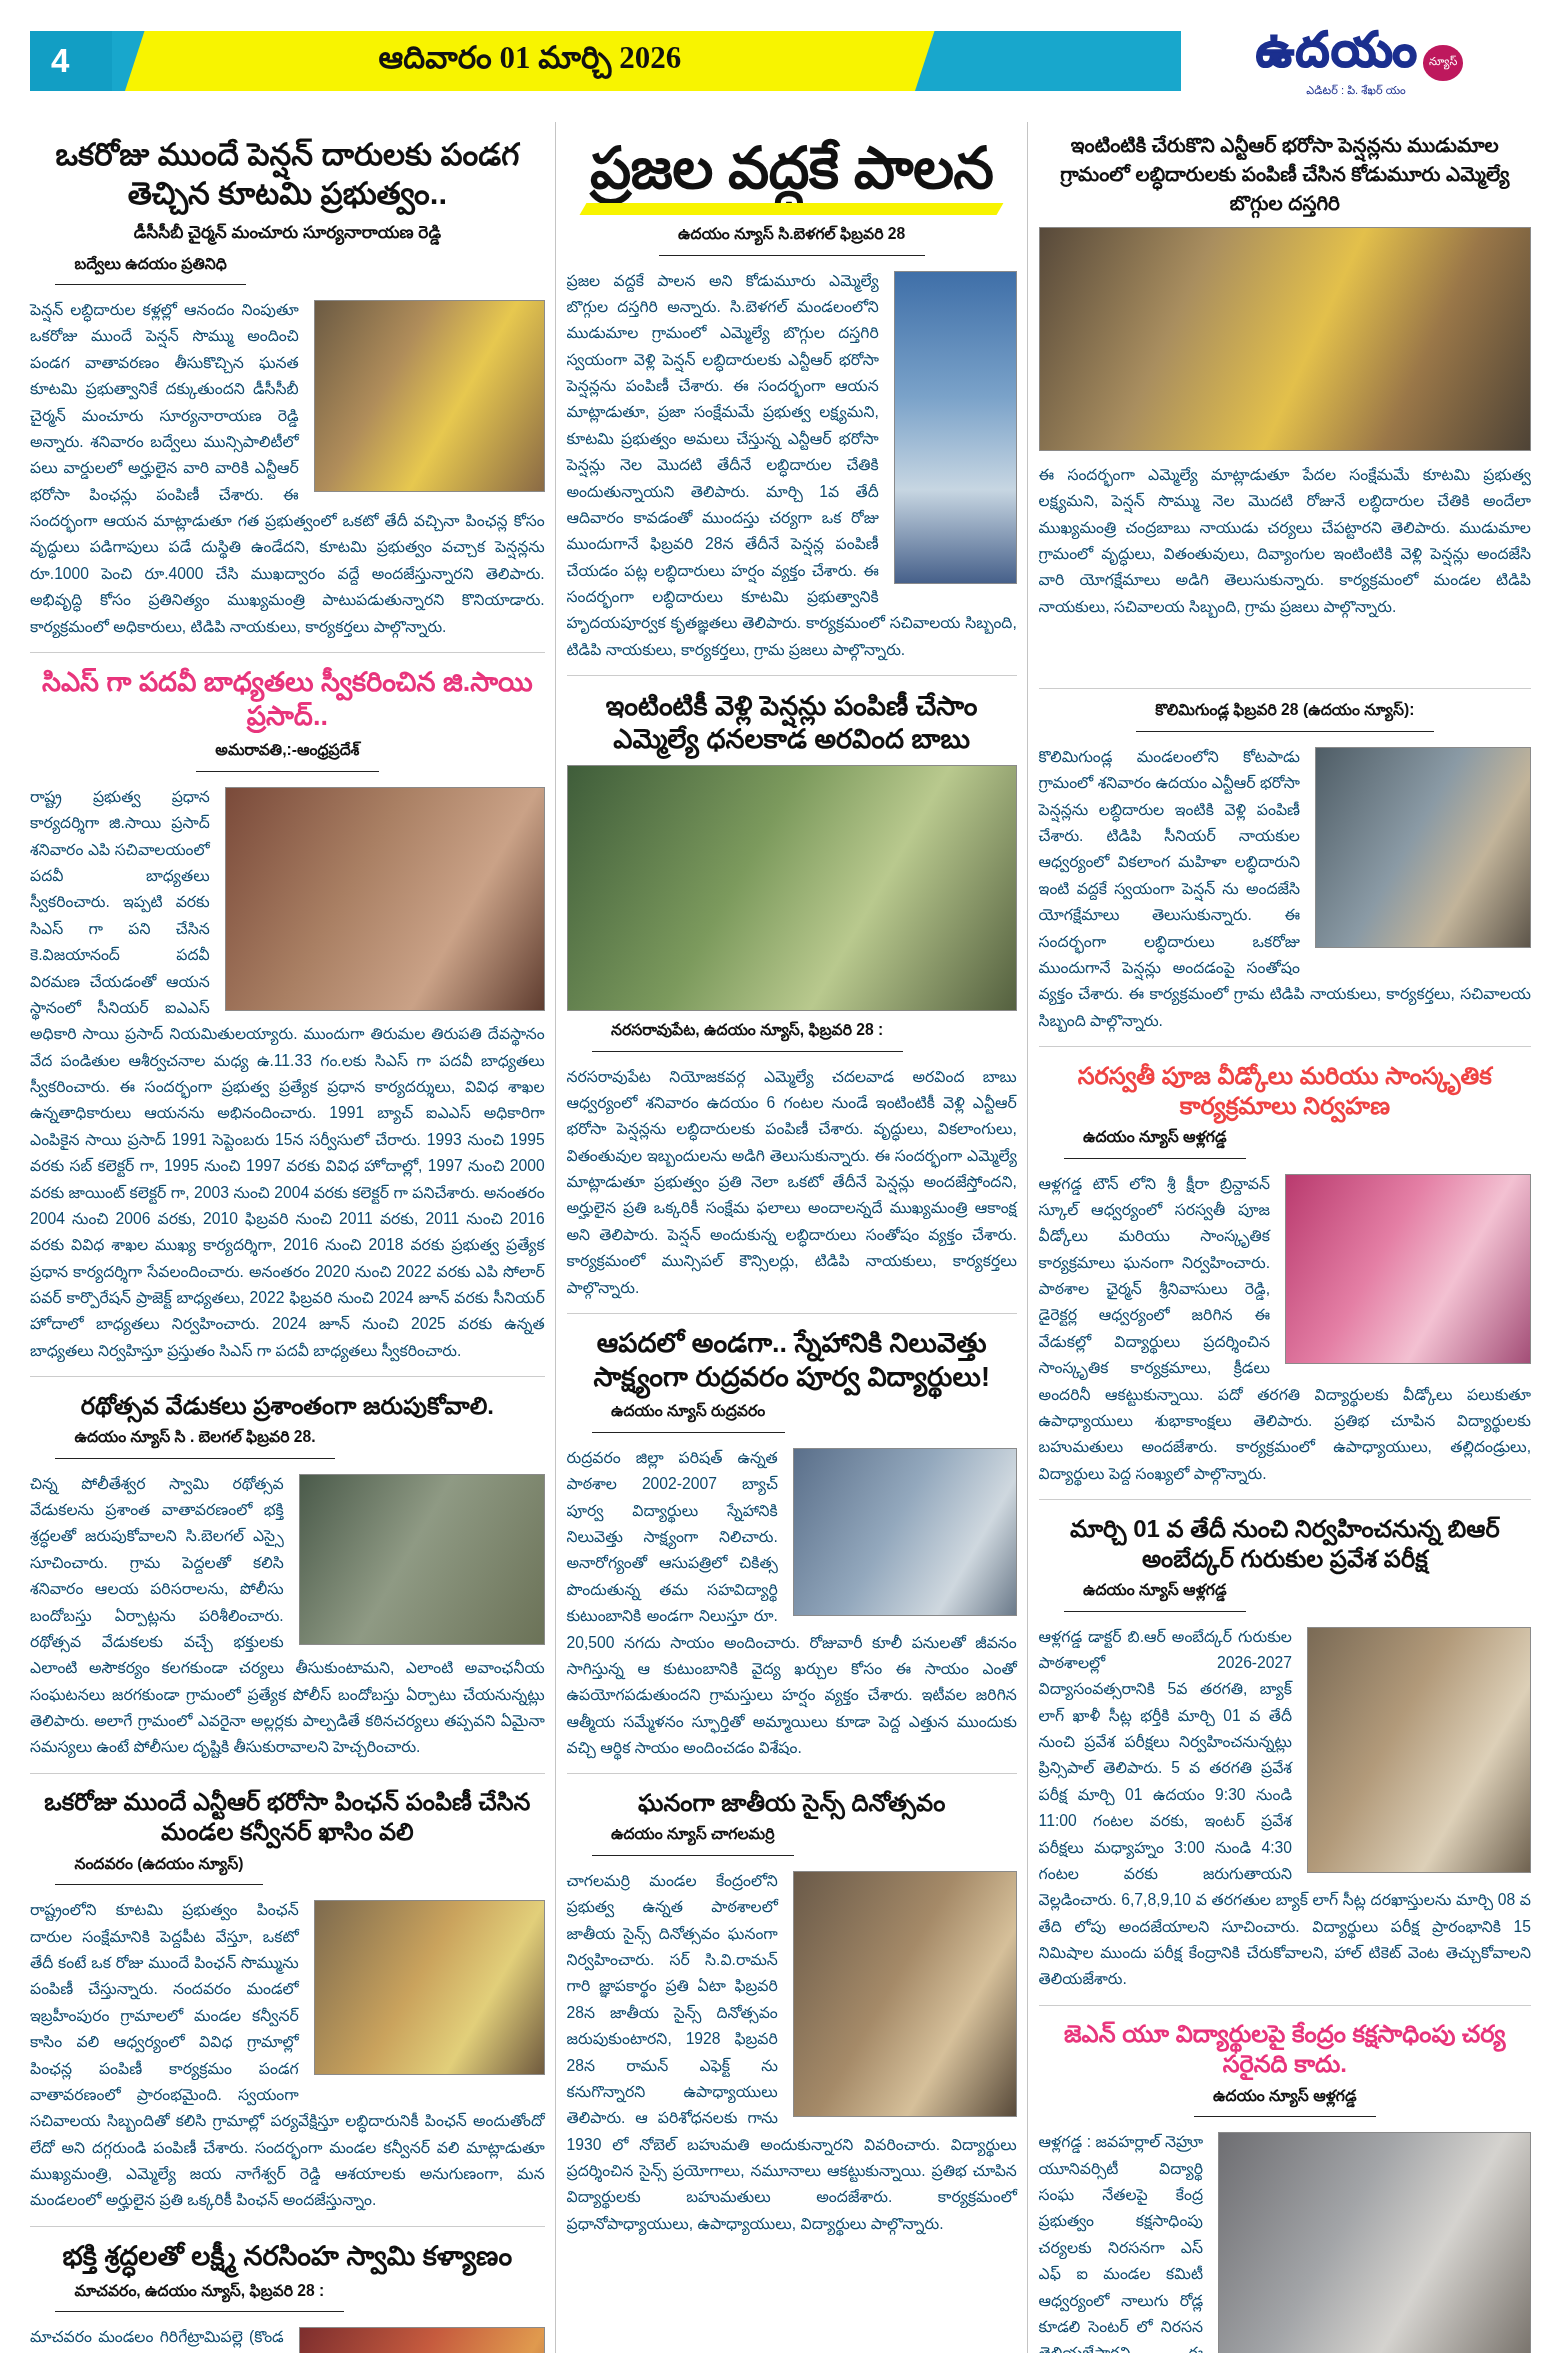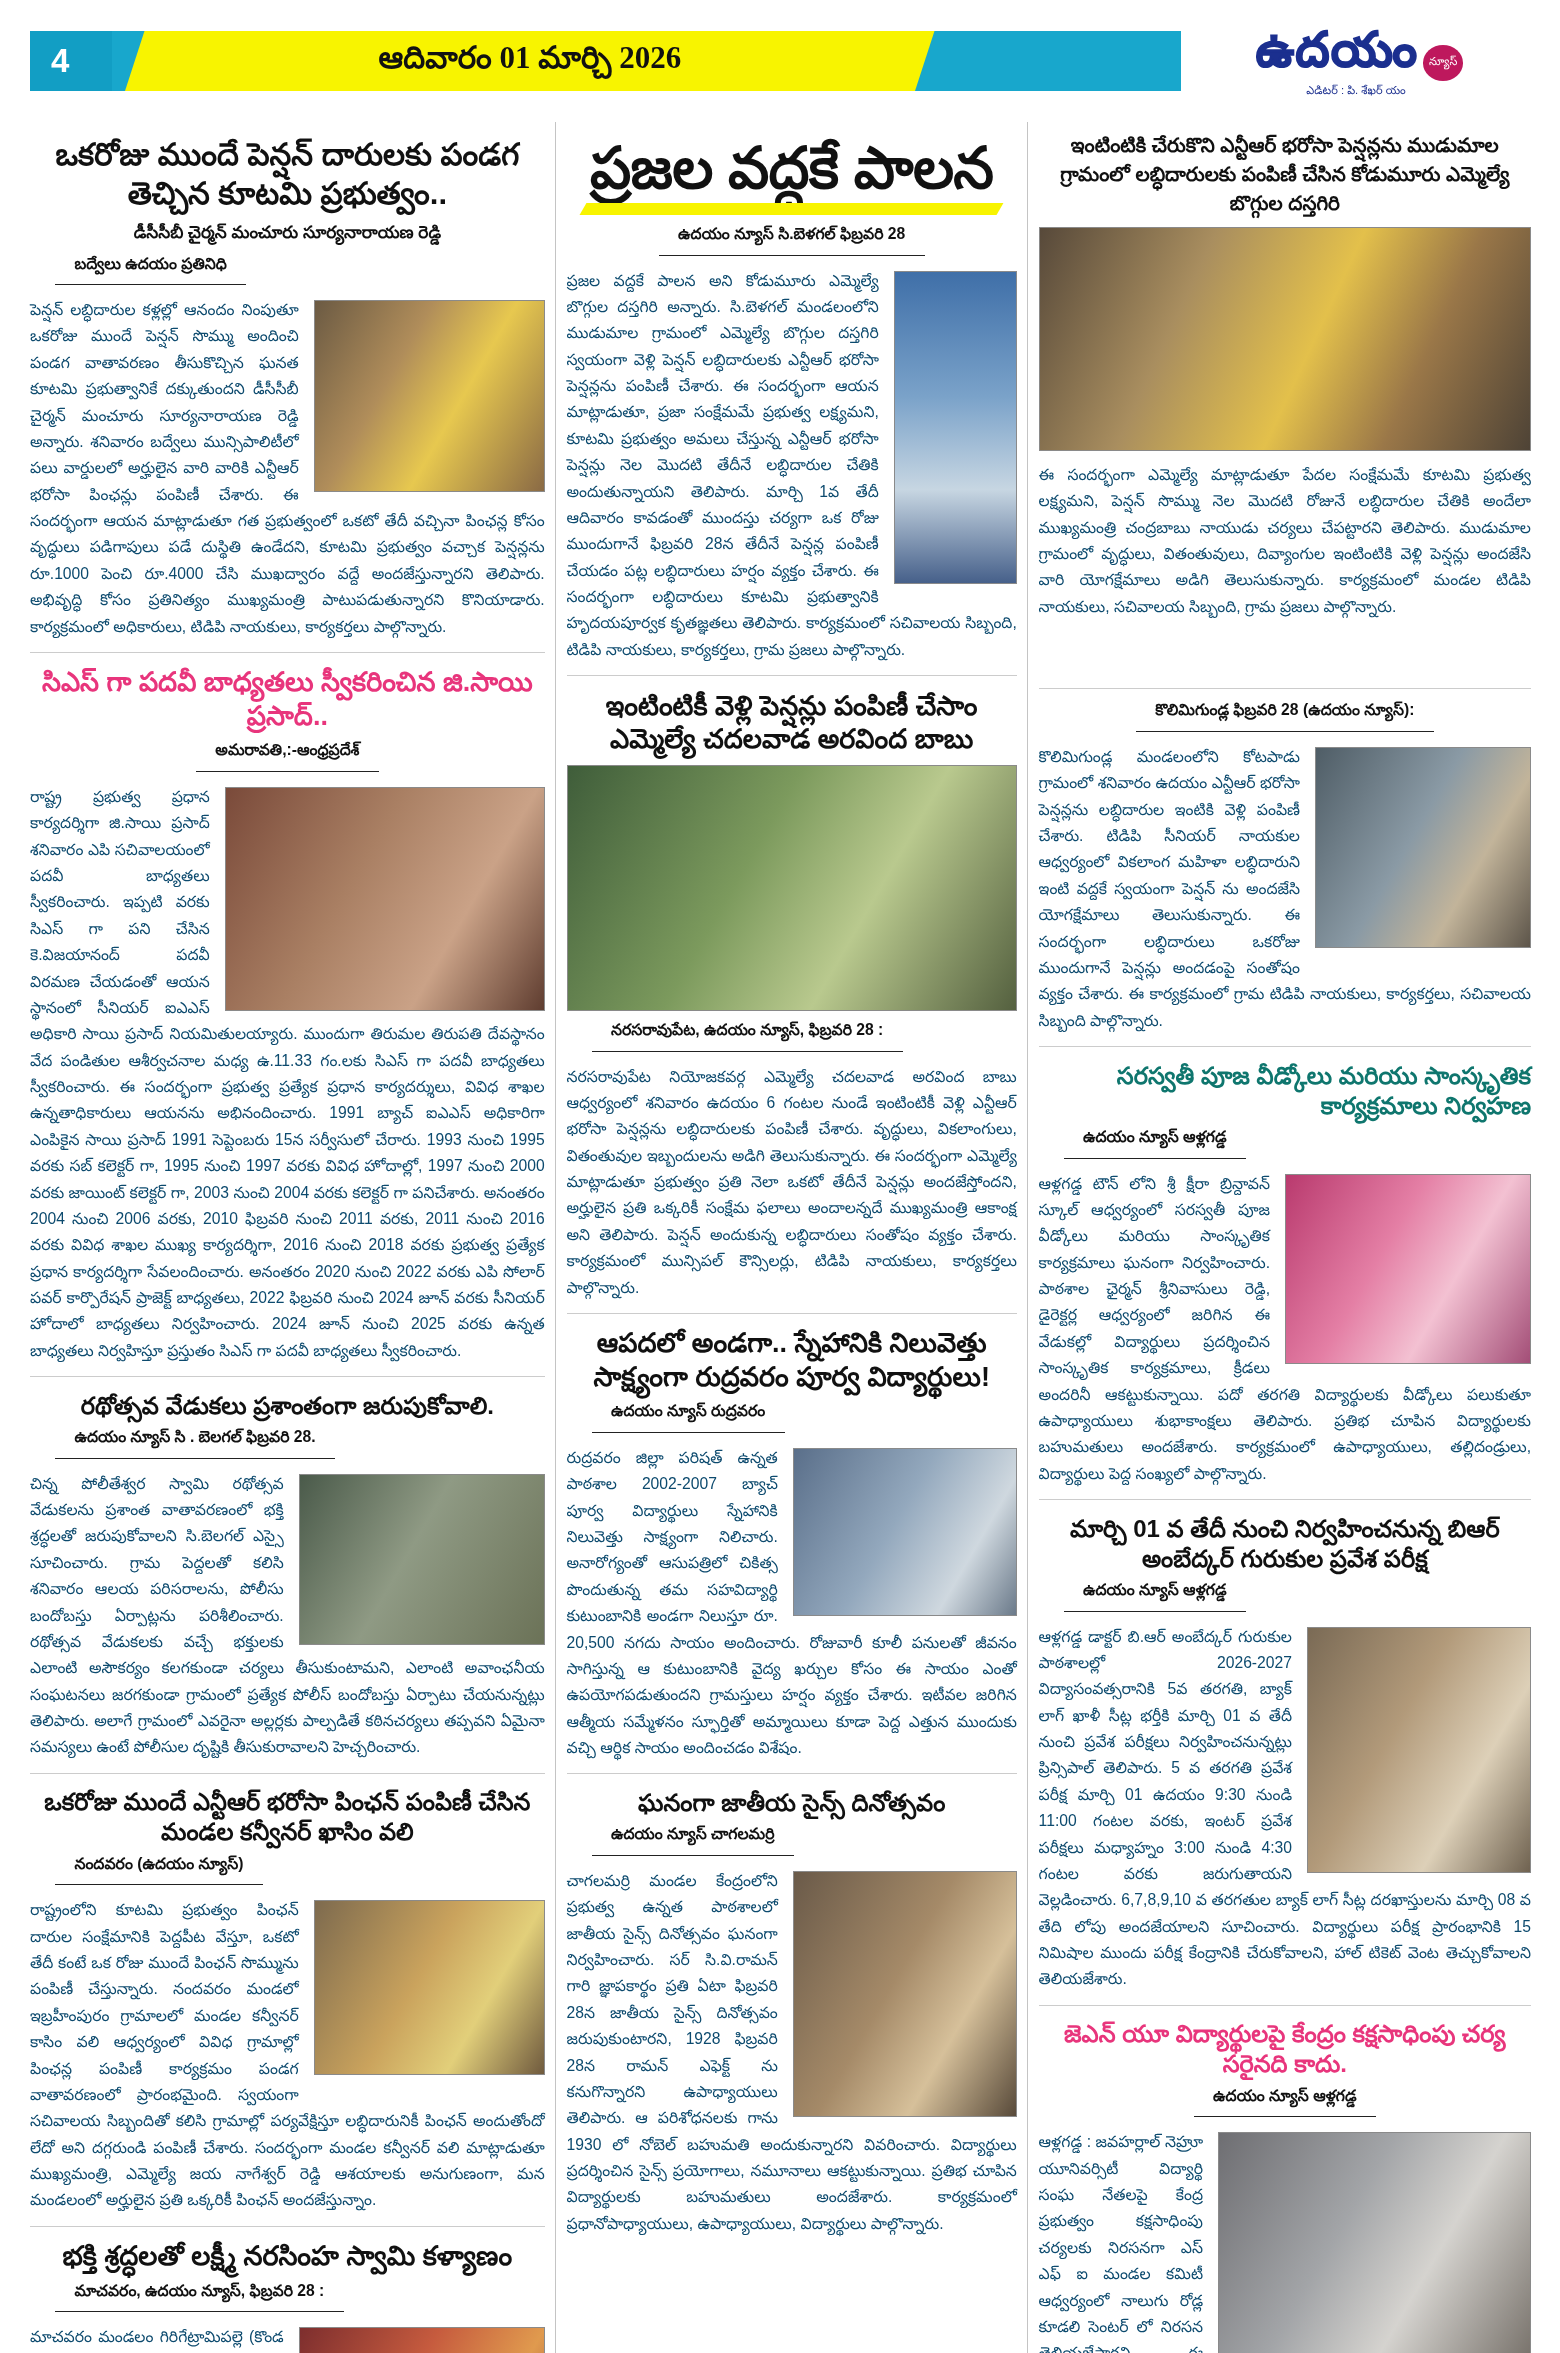--- a/index.html
+++ b/index.html
@@ -40,21 +40,21 @@
   .col-right { width:519px; border-left:0.7px solid #c4c4c4; padding-right:0; }
   
   .art { padding:7.5px 0 12px; }
   .art + .art { border-top:0.7px solid #cccccc; }
   .hl { text-align:center; font-weight:bold; color:#111; line-height:1.25; margin:6px 0 7.5px; }
   .hl-xxl { font-size:58px; line-height:1.1; letter-spacing:-0.7px; }
   .hl-xl  { font-size:31px; }
   .hl-lg  { font-size:27px; }
   .hl-md  { font-size:24px; }
   .hl-pink { color:#e8357c; }
-  .hl-red  { color:#0f766e;text-align:right; }
+  .hl-red  { color:#ef4444; }
   .swoosh { width:417px; height:12px; background:#f8f400; margin:-4.5px auto 10.4px; transform:skewX(-30deg); }
   .sub { text-align:center; font-weight:bold; font-size:17px; color:#111; margin:1.5px 0 9px; line-height:1.45; }
   .dl { text-align:center; margin:4.5px 0 12px; }
   .dl.dl-left { text-align:left; padding-left:25px; }
   .dl span { display:inline-block; font-weight:bold; font-size:15.7px; color:#111;
     border-bottom:1.5px solid #222; padding:0 19.4px 7.5px;text-align:center; }
   .body { font-size:15.7px; line-height:1.68; color:#0c4a6e; text-align:justify; }
   .ph { border:0.7px solid #8a8a8a; }
   .ph-r { float:right; margin:3px 0 7.5px 15px; }
   .ph-full { width:100%; margin:3px 0 10.4px; }
@@ -151,21 +151,21 @@
         <h2 class="hl hl-xxl">ప్రజల వద్దకే పాలన</h2>
         <div class="swoosh"></div>
         <div class="dl"><span>ఉదయం న్యూస్ సి.బెళగల్ ఫిబ్రవరి 28</span></div>
         <div class="body">
           <div class="ph ph-r g-banner" style="width:123px;height:313px"></div>
           <span>ప్రజల వద్దకే పాలన అని కోడుమూరు ఎమ్మెల్యే బొగ్గుల దస్తగిరి అన్నారు. సి.బెళగల్ మండలంలోని ముడుమాల గ్రామంలో ఎమ్మెల్యే బొగ్గుల దస్తగిరి స్వయంగా వెళ్లి పెన్షన్ లబ్ధిదారులకు ఎన్టీఆర్ భరోసా పెన్షన్లను పంపిణీ చేశారు. ఈ సందర్భంగా ఆయన మాట్లాడుతూ, ప్రజా సంక్షేమమే ప్రభుత్వ లక్ష్యమని, కూటమి ప్రభుత్వం అమలు చేస్తున్న ఎన్టీఆర్ భరోసా పెన్షన్లు నెల మొదటి తేదీనే లబ్ధిదారుల చేతికి అందుతున్నాయని తెలిపారు. మార్చి 1వ తేదీ ఆదివారం కావడంతో ముందస్తు చర్యగా ఒక రోజు ముందుగానే ఫిబ్రవరి 28న తేదీనే పెన్షన్ల పంపిణీ చేయడం పట్ల లబ్ధిదారులు హర్షం వ్యక్తం చేశారు. ఈ సందర్భంగా లబ్ధిదారులు కూటమి ప్రభుత్వానికి హృదయపూర్వక కృతజ్ఞతలు తెలిపారు. కార్యక్రమంలో సచివాలయ సిబ్బంది, టిడిపి నాయకులు, కార్యకర్తలు, గ్రామ ప్రజలు పాల్గొన్నారు.</span>
         </div>
       </div>
 
       <div class="art" style="min-height:589px">
-        <h2 class="hl hl-lg">ఇంటింటికీ వెళ్లి పెన్షన్లు పంపిణీ చేసాం ఎమ్మెల్యే చదలవాడ అరవింద బాబు</h2>
+        <h2 class="hl hl-lg">ఇంటింటికీ వెళ్లి పెన్షన్లు పంపిణీ చేసాం ఎమ్మెల్యే ధనలకాడ అరవింద బాబు</h2>
         <div class="ph ph-full g-village" style="height:246px"></div>
         <div class="dl dl-left"><span>నరసరావుపేట, ఉదయం న్యూస్, ఫిబ్రవరి 28 :</span></div>
         <div class="body"><span>నరసరావుపేట నియోజకవర్గ ఎమ్మెల్యే చదలవాడ అరవింద బాబు ఆధ్వర్యంలో శనివారం ఉదయం 6 గంటల నుండే ఇంటింటికీ వెళ్లి ఎన్టీఆర్ భరోసా పెన్షన్లను లబ్ధిదారులకు పంపిణీ చేశారు. వృద్ధులు, వికలాంగులు, వితంతువుల ఇబ్బందులను అడిగి తెలుసుకున్నారు. ఈ సందర్భంగా ఎమ్మెల్యే మాట్లాడుతూ ప్రభుత్వం ప్రతి నెలా ఒకటో తేదీనే పెన్షన్లు అందజేస్తోందని, అర్హులైన ప్రతి ఒక్కరికీ సంక్షేమ ఫలాలు అందాలన్నదే ముఖ్యమంత్రి ఆకాంక్ష అని తెలిపారు. పెన్షన్ అందుకున్న లబ్ధిదారులు సంతోషం వ్యక్తం చేశారు. కార్యక్రమంలో మున్సిపల్ కౌన్సిలర్లు, టిడిపి నాయకులు, కార్యకర్తలు పాల్గొన్నారు.</span></div>
       </div>
 
       <div class="art" style="min-height:417px">
         <h2 class="hl hl-lg">ఆపదలో అండగా.. స్నేహానికి నిలువెత్తు సాక్ష్యంగా రుద్రవరం పూర్వ విద్యార్థులు!</h2>
         <div class="dl dl-left"><span>ఉదయం న్యూస్ రుద్రవరం</span></div>
         <div class="body">
           <div class="ph ph-r g-school" style="width:224px;height:168px"></div>

